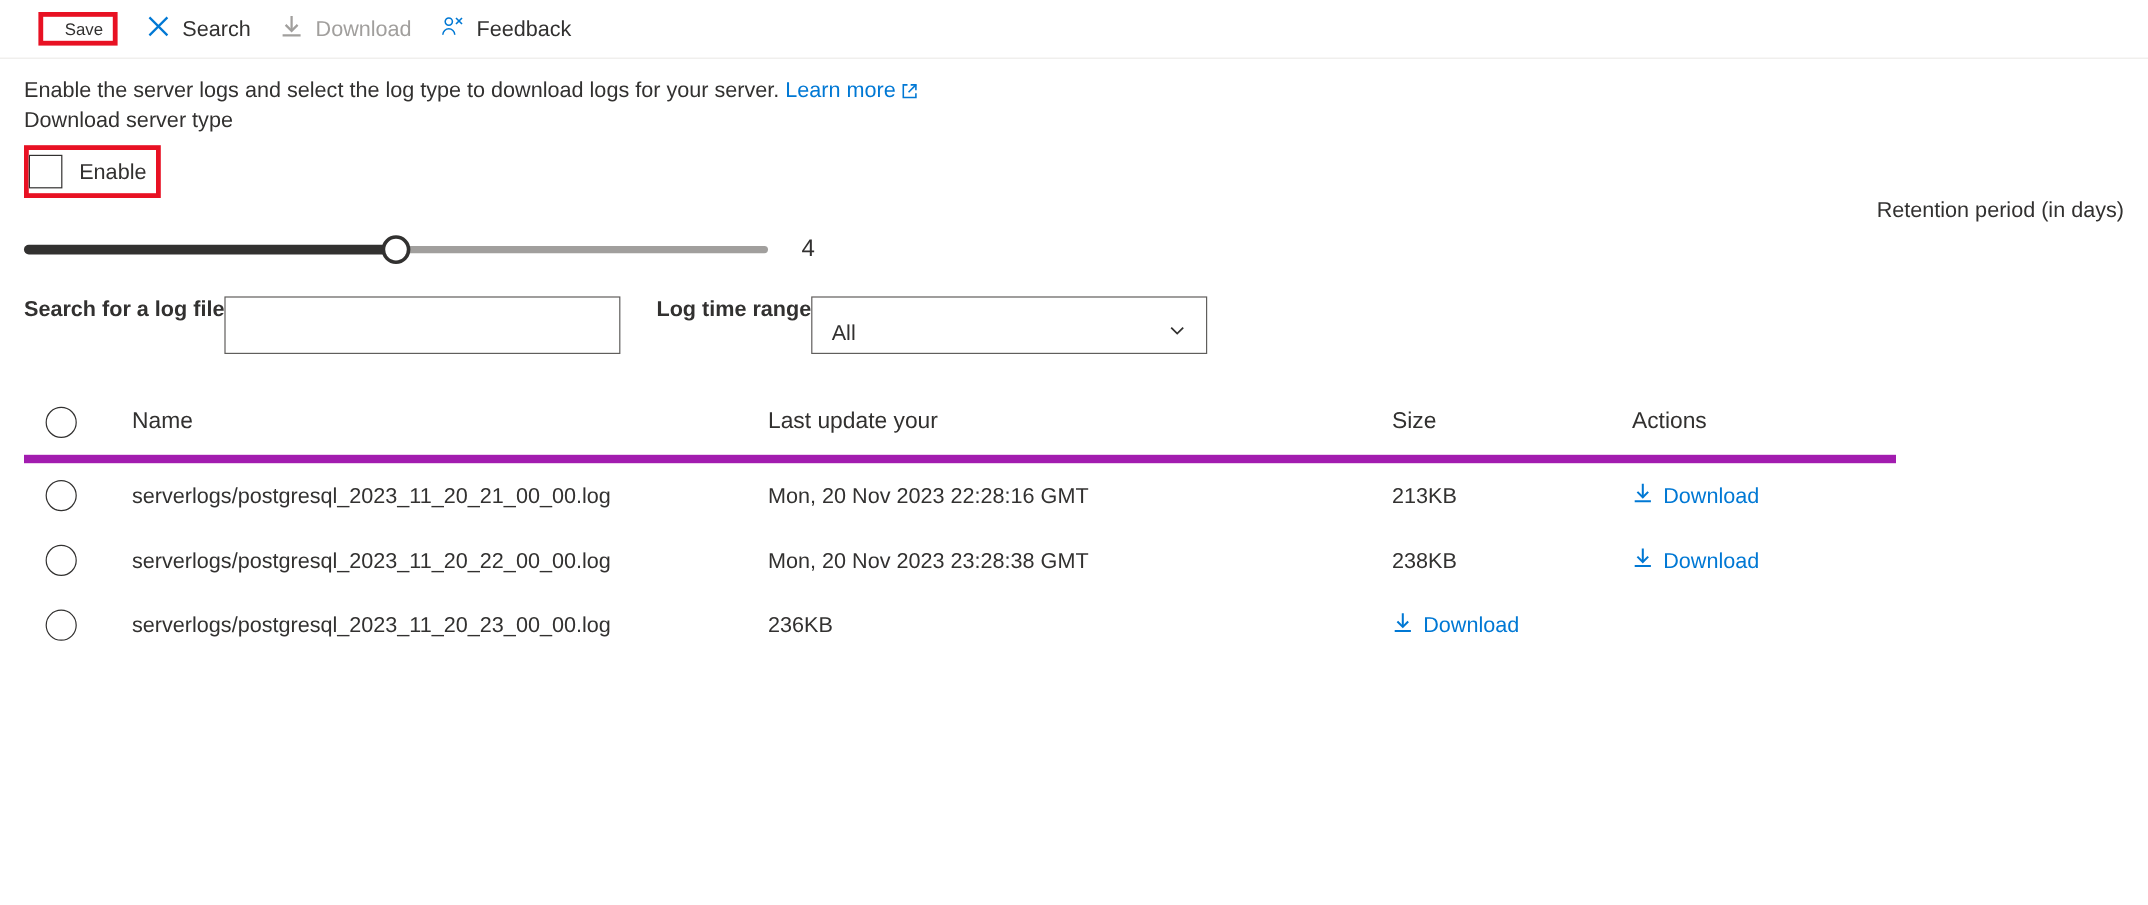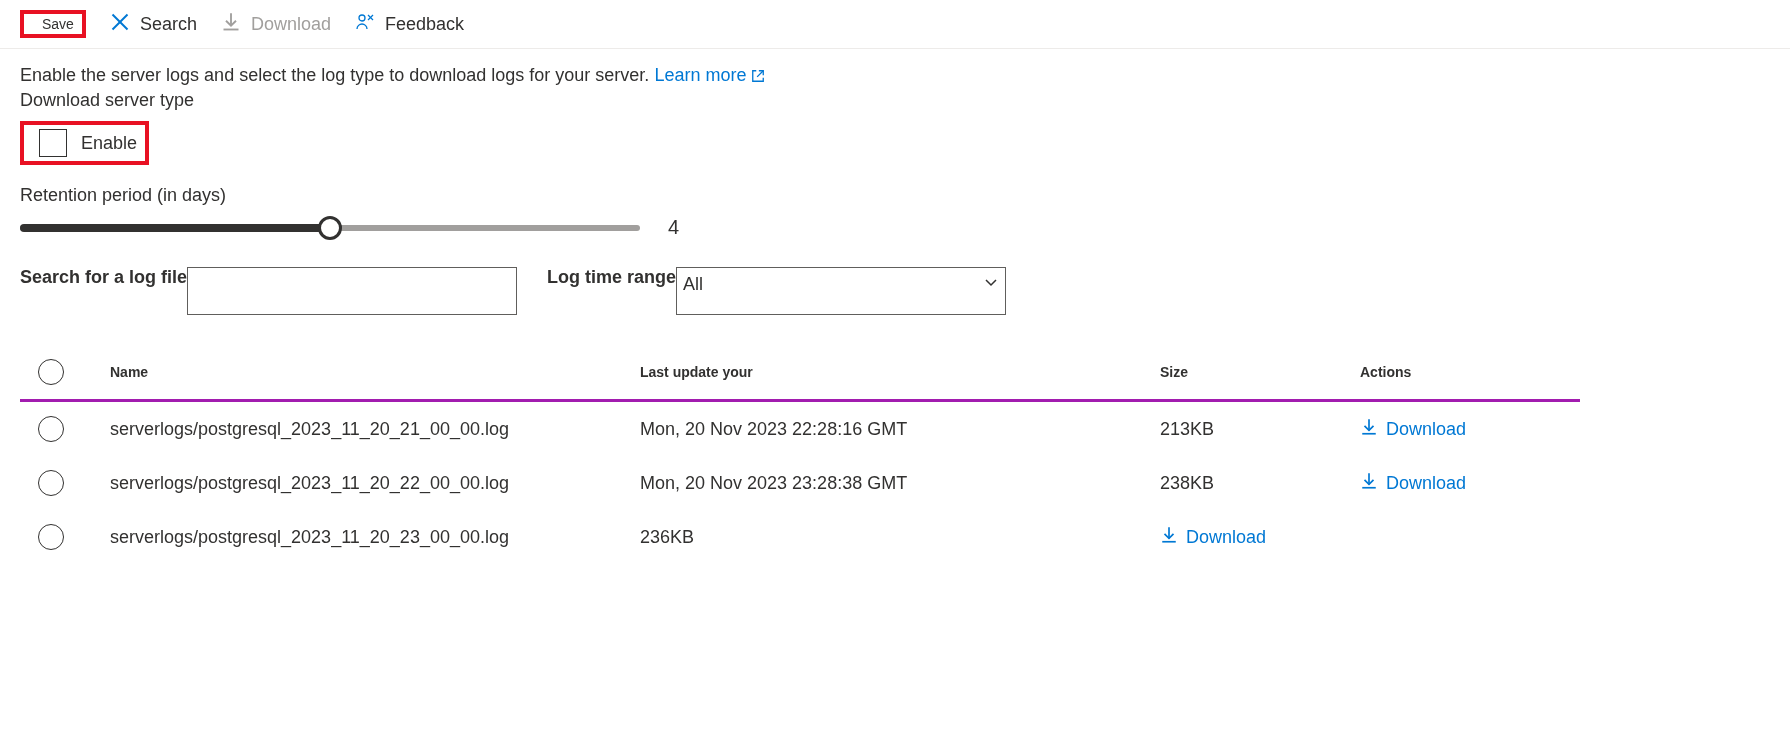--- a/index.html
+++ b/index.html
@@ -7,21 +7,21 @@
       font-family: "Segoe UI", -apple-system, BlinkMacSystemFont, sans-serif;
       font-size: 14px;
       color: #323130;
       background: #fff;
       width: 1790px;
       padding: 0;
     }
     .toolbar {
       display: flex;
       align-items: center;
-      padding: 10px 20px;
+      padding: 10px 32px;
       border-bottom: 1px solid #edebe9;
       gap: 24px;
     }
     .toolbar-item {
       display: flex;
       align-items: center;
       gap: 10px;
       font-size: 18px;
       cursor: pointer;
       color: #323130;
@@ -52,34 +52,34 @@
     }
     .section-label {
       font-size: 18px;
       margin-bottom: 10px;
       color: #323130;
     }
     .enable-row {
       display: inline-flex;
       align-items: center;
       border: 4px solid #e81123;
-      padding: 4px 8px 4px 15px;
-      margin-bottom: 20px;
+      padding: 4px 8px 4px 0;
     }
     .checkbox-visual {
       width: 28px;
       height: 28px;
       border: 1px solid #323130;
       margin-right: 14px;
       background: #fff;
     }
     .enable-text { font-size: 18px; }
     .retention-label {
       font-size: 18px;
       margin-bottom: 10px;
+      text-align: right;
     }
     .slider-row {
       display: flex;
       align-items: center;
       gap: 28px;
       margin-bottom: 28px;
     }
     .slider-wrap {
       position: relative;
       width: 620px;
@@ -122,42 +122,42 @@
       height: 48px;
       border: 1px solid #605e5c;
       padding: 6px 10px;
       font-size: 16px;
       font-family: inherit;
     }
     .select-visual {
       width: 330px;
       height: 48px;
       border: 1px solid #605e5c;
-      padding: 6px 6px;
-      font-size: 18px;
-      display: flex;
-      align-items: flex-start;
+      padding: 6px 16px;
+      font-size: 18px;
+      display: flex;
+      align-items: flex-end;
       justify-content: space-between;
       cursor: pointer;
     }
     .chevron svg { width: 16px; height: 16px; }
     .logs-table {
       width: 100%;
       max-width: 1560px;
     }
     .table-header, .table-row {
       display: grid;
       grid-template-columns: 80px 540px 520px 200px 220px;
       align-items: center;
       padding: 14px 0;
     }
     .table-header {
-      border-bottom: 3px solid #a21caf;
-      font-weight: 700;
-      font-size: 14px;
+      border-bottom: 7px solid #a21caf;
+      font-weight: 400;
+      font-size: 19px;
     }
     .table-row {
       font-size: 18px;
     }
     .radio-visual {
       width: 26px;
       height: 26px;
       border: 1.5px solid #323130;
       border-radius: 50%;
       margin-left: 18px;

